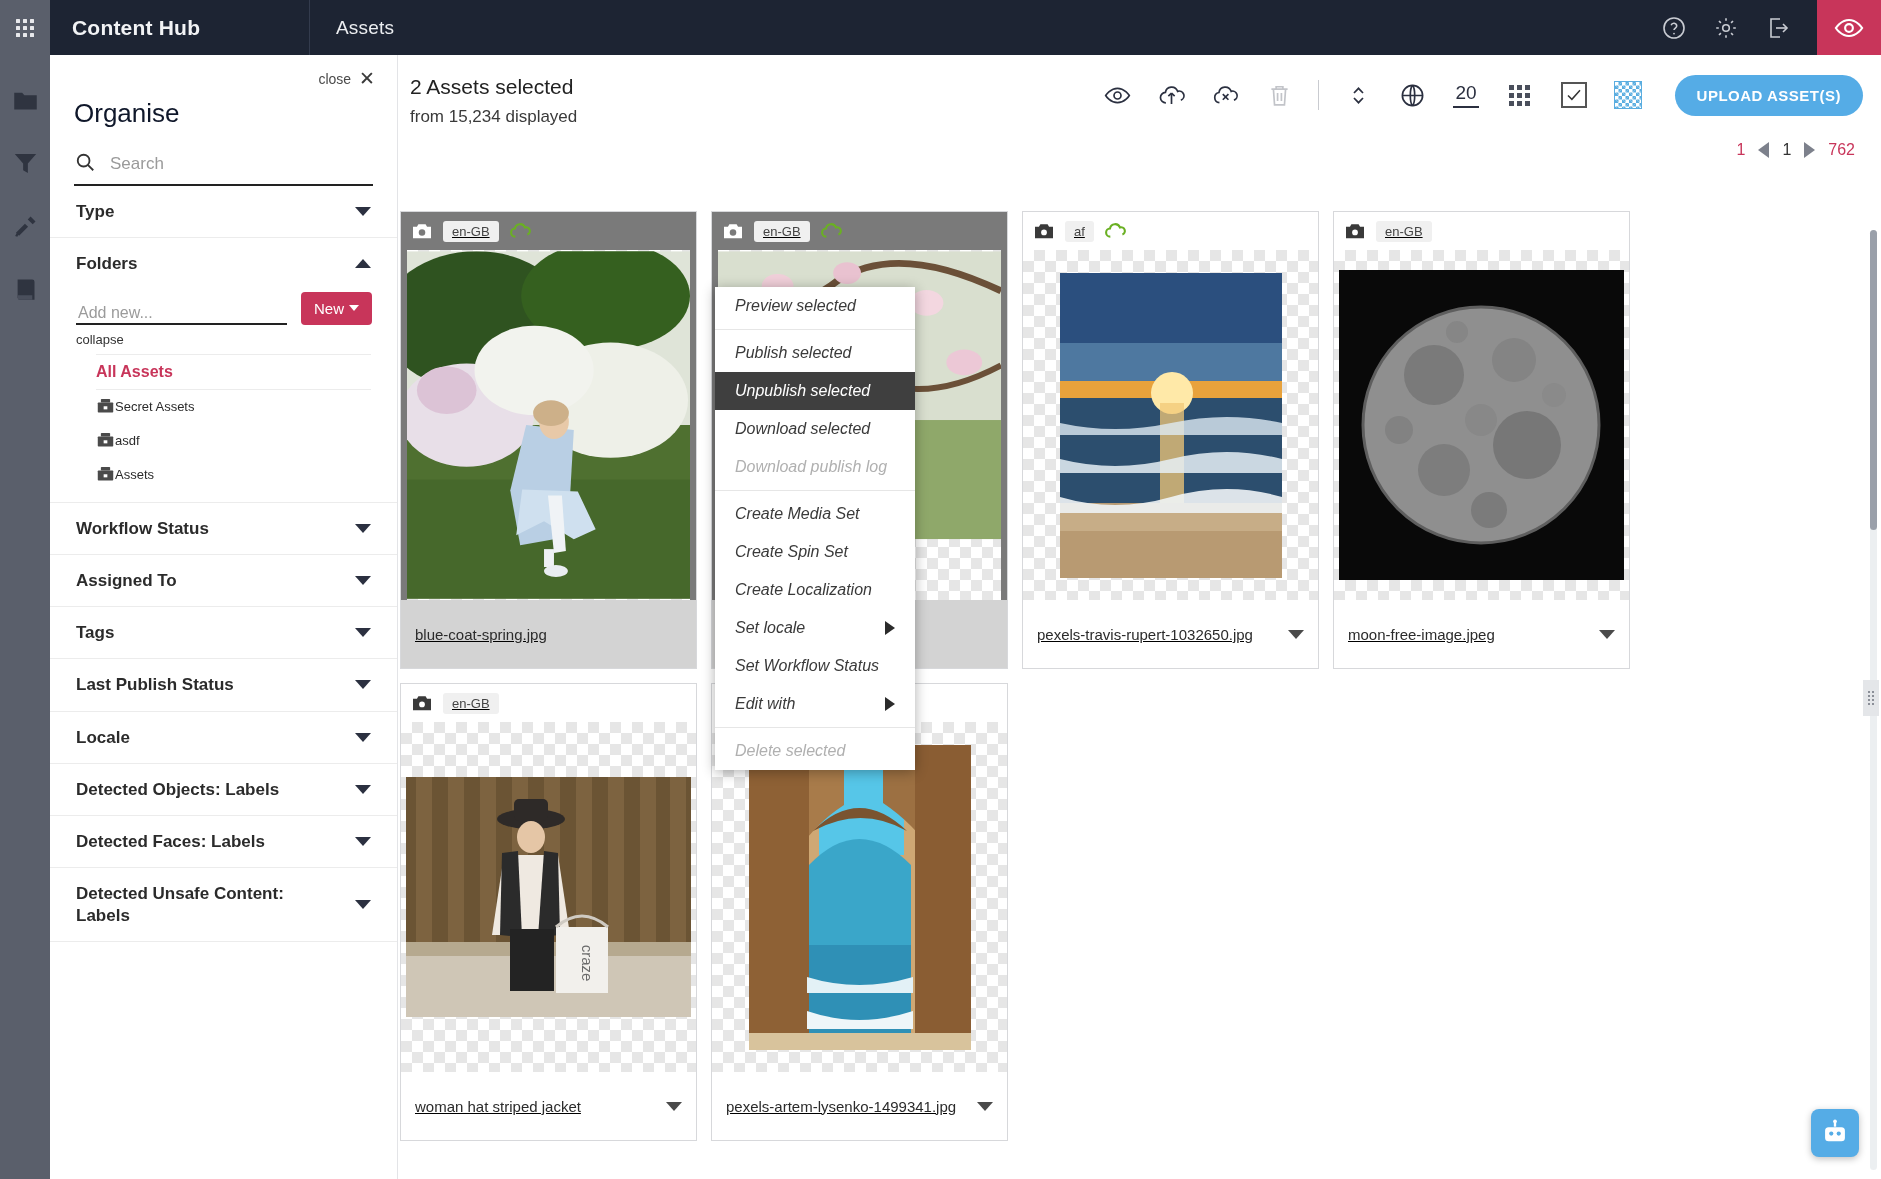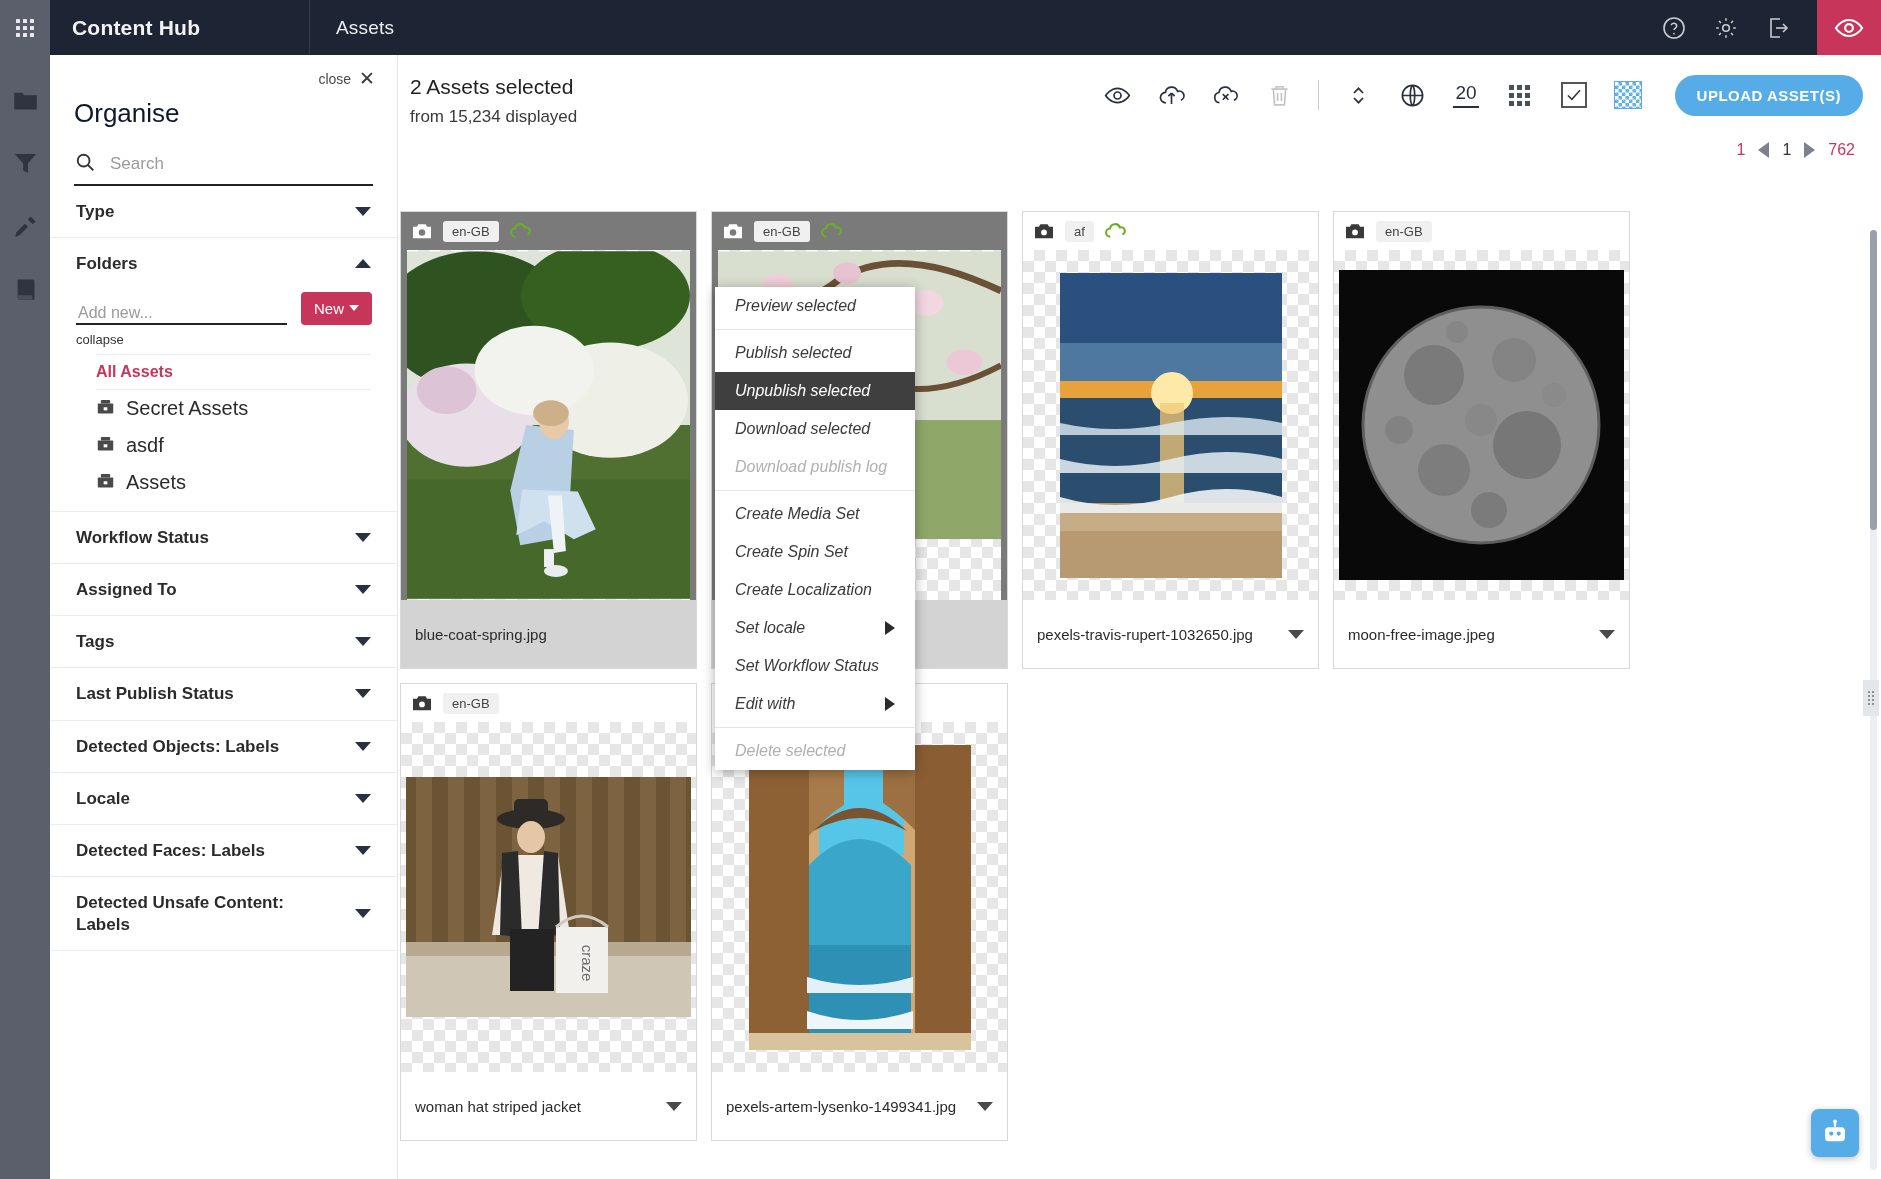--- a/index.html
+++ b/index.html
@@ -49,21 +49,21 @@
 
   .folders-body { padding:2px 26px 10px 26px; }
   .addnew-row { display:flex; align-items:flex-end; gap:14px; }
   .addnew { flex:1; border:0; border-bottom:2px solid #222; outline:0; font-size:16px; padding-bottom:1px; color:#333; background:transparent; font-family:"Liberation Sans",sans-serif; }
   .addnew::placeholder { color:#9b9b9b; }
   .newbtn { background:#c8355a; color:#fff; border:0; border-radius:4px; font-size:15px; padding:8px 13px; cursor:pointer; font-family:"Liberation Sans",sans-serif; display:flex; align-items:center; gap:5px; }
   .newbtn .cr { width:0;height:0;border-left:5px solid transparent;border-right:5px solid transparent;border-top:6px solid #fff; }
   .collapse-lnk { font-size:13px; color:#333; margin-top:7px; cursor:pointer; }
   .tree { margin-top:7px;margin-left:20px; }
   .tree-all { color:#c8355a; font-size:16px; font-weight:bold; padding:8px 0; border-top:1px solid #ececec; border-bottom:1px solid #ececec; cursor:pointer; }
-  .tree-item { display:flex; align-items:center; gap:11px; padding:7px 0; font-size:20px; color:#2b2b2b; cursor:pointer; }
+  .tree-item { display:flex; align-items:center; padding:7px 0; font-size:13px; color:#2b2b2b; cursor:pointer; }
   .tree-item svg { width:19px; height:17px; fill:#4a4a4a; }
 
   
   .main { position:absolute; left:398px; top:55px; width:1483px; height:1124px; background:#fff; overflow:hidden; }
   .main-head { display:flex; align-items:flex-start; padding:18px 0 0 0; }
   .sel-info { padding-left:12px; }
   .sel-title { font-size:21px; color:#222; line-height:1.35; }
   .sel-sub { font-size:17px; color:#3a3a3a; margin-top:6px; }
   .head-tools { flex:1; display:flex; align-items:center; justify-content:flex-end; gap:0; padding-right:18px; }
   .tool { width:54px; height:44px; display:flex; align-items:center; justify-content:center; cursor:pointer; }
@@ -82,21 +82,21 @@
 
   .pager { display:flex; align-items:center; justify-content:flex-end; gap:13px; padding:14px 26px 0 0; font-size:16px; }
   .pg-num { color:#c8355a; cursor:pointer; }
   .pg-cur { color:#333; }
   .pg-arrow { width:0;height:0;cursor:pointer; }
   .pg-arrow.l { border-top:8px solid transparent;border-bottom:8px solid transparent;border-right:11px solid #7d818c; }
   .pg-arrow.r { border-top:8px solid transparent;border-bottom:8px solid transparent;border-left:11px solid #7d818c; }
 
   
   .grid-area { position:absolute; left:0; top:130px; width:1483px; height:994px; overflow:hidden; padding:26px 0 0 2px; }
-  .grid { display:flex; flex-wrap:wrap; gap:14px; padding-left:0px; }
+  .grid { display:flex; flex-wrap:wrap; gap:14px; padding-left:0px;text-decoration:underline; }
   .card { width:297px; background:#fff; border:1px solid #d7d8db; }
   .card-head { height:38px; background:#7a7a7a; display:flex; align-items:center; gap:10px; padding:0 10px; }
   .card.unsel .card-head { background:#fff; }
   .cam { width:22px; height:18px; }
   .cam svg { width:22px; height:18px; }
   .loc-badge { background:#f0f0f0; color:#444; font-size:13px; padding:3px 9px; border-radius:3px; }
   .card.unsel .loc-badge { background:#f0f0f0; }
   .cloud-ok svg { width:25px; height:19px; }
   .thumb { height:350px; display:flex; align-items:center; justify-content:center;
      background-image:linear-gradient(45deg,#e6e6e6 25%,transparent 25%),linear-gradient(-45deg,#e6e6e6 25%,transparent 25%),linear-gradient(45deg,transparent 75%,#e6e6e6 75%),linear-gradient(-45deg,transparent 75%,#e6e6e6 75%);
@@ -287,27 +287,27 @@
     </div>
   </div>
   <div class="facet">
     <div class="facet-head">
       <span class="t">Last Publish Status</span>
       <span class="caret"></span>
     </div>
   </div>
   <div class="facet">
     <div class="facet-head">
+      <span class="t">Locale</span>
+      <span class="caret"></span>
+    </div>
+  </div>
+  <div class="facet">
+    <div class="facet-head">
       <span class="t">Detected Objects: Labels</span>
-      <span class="caret"></span>
-    </div>
-  </div>
-  <div class="facet">
-    <div class="facet-head">
-      <span class="t">Locale</span>
       <span class="caret"></span>
     </div>
   </div>
   <div class="facet">
     <div class="facet-head">
       <span class="t">Detected Faces: Labels</span>
       <span class="caret"></span>
     </div>
   </div>
   <div class="facet">

